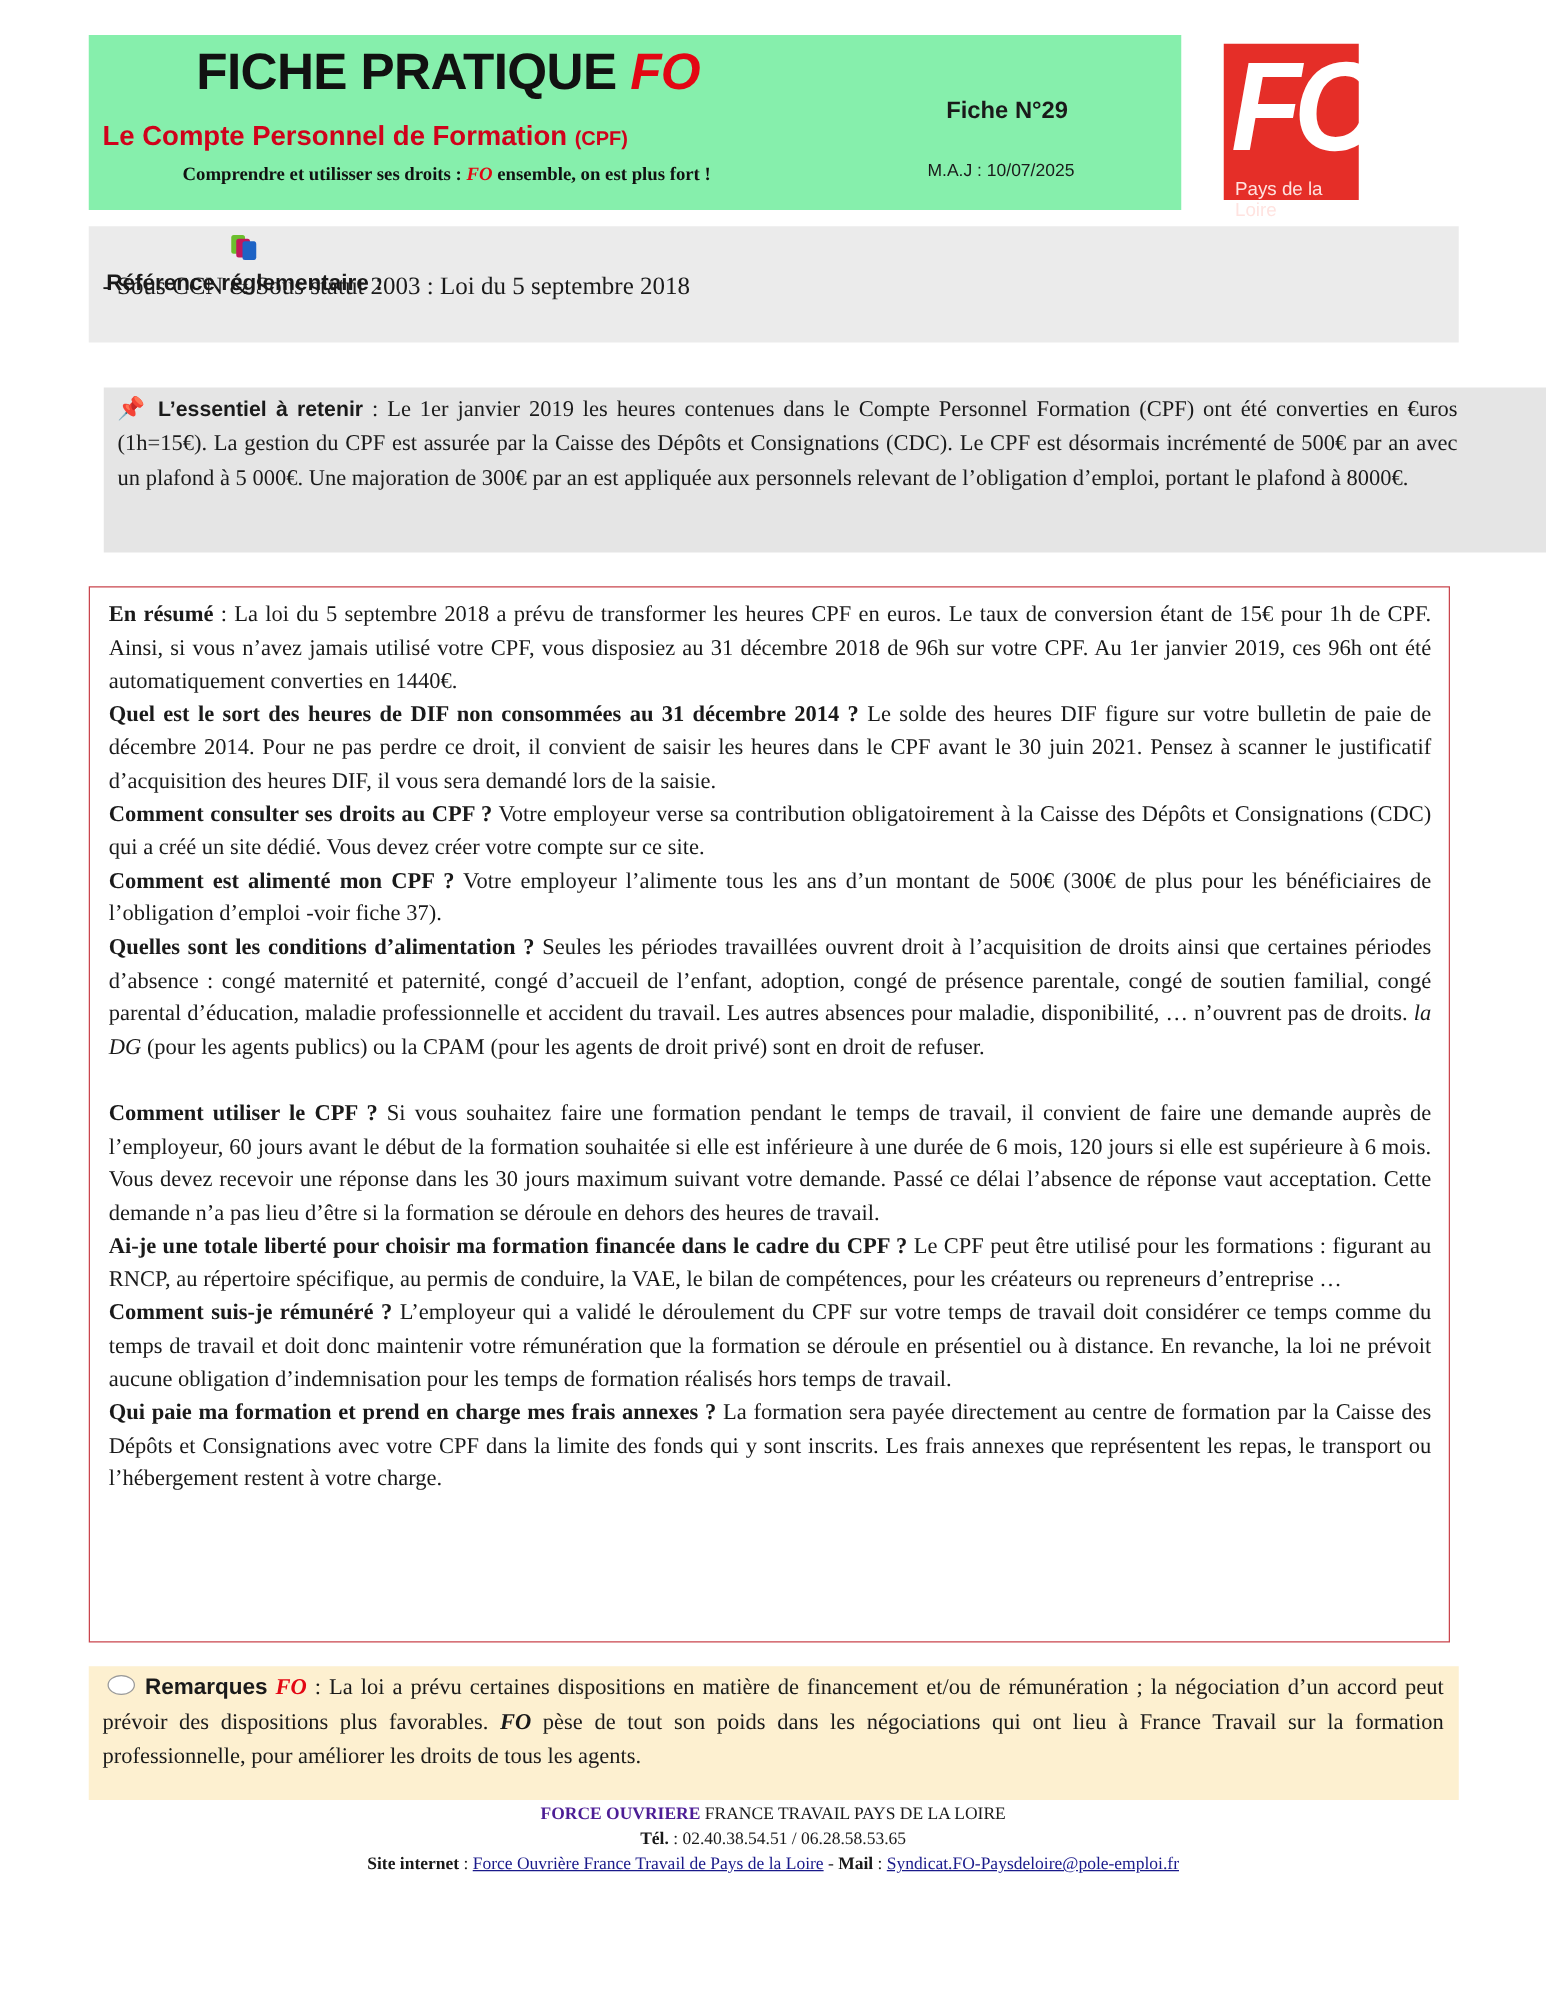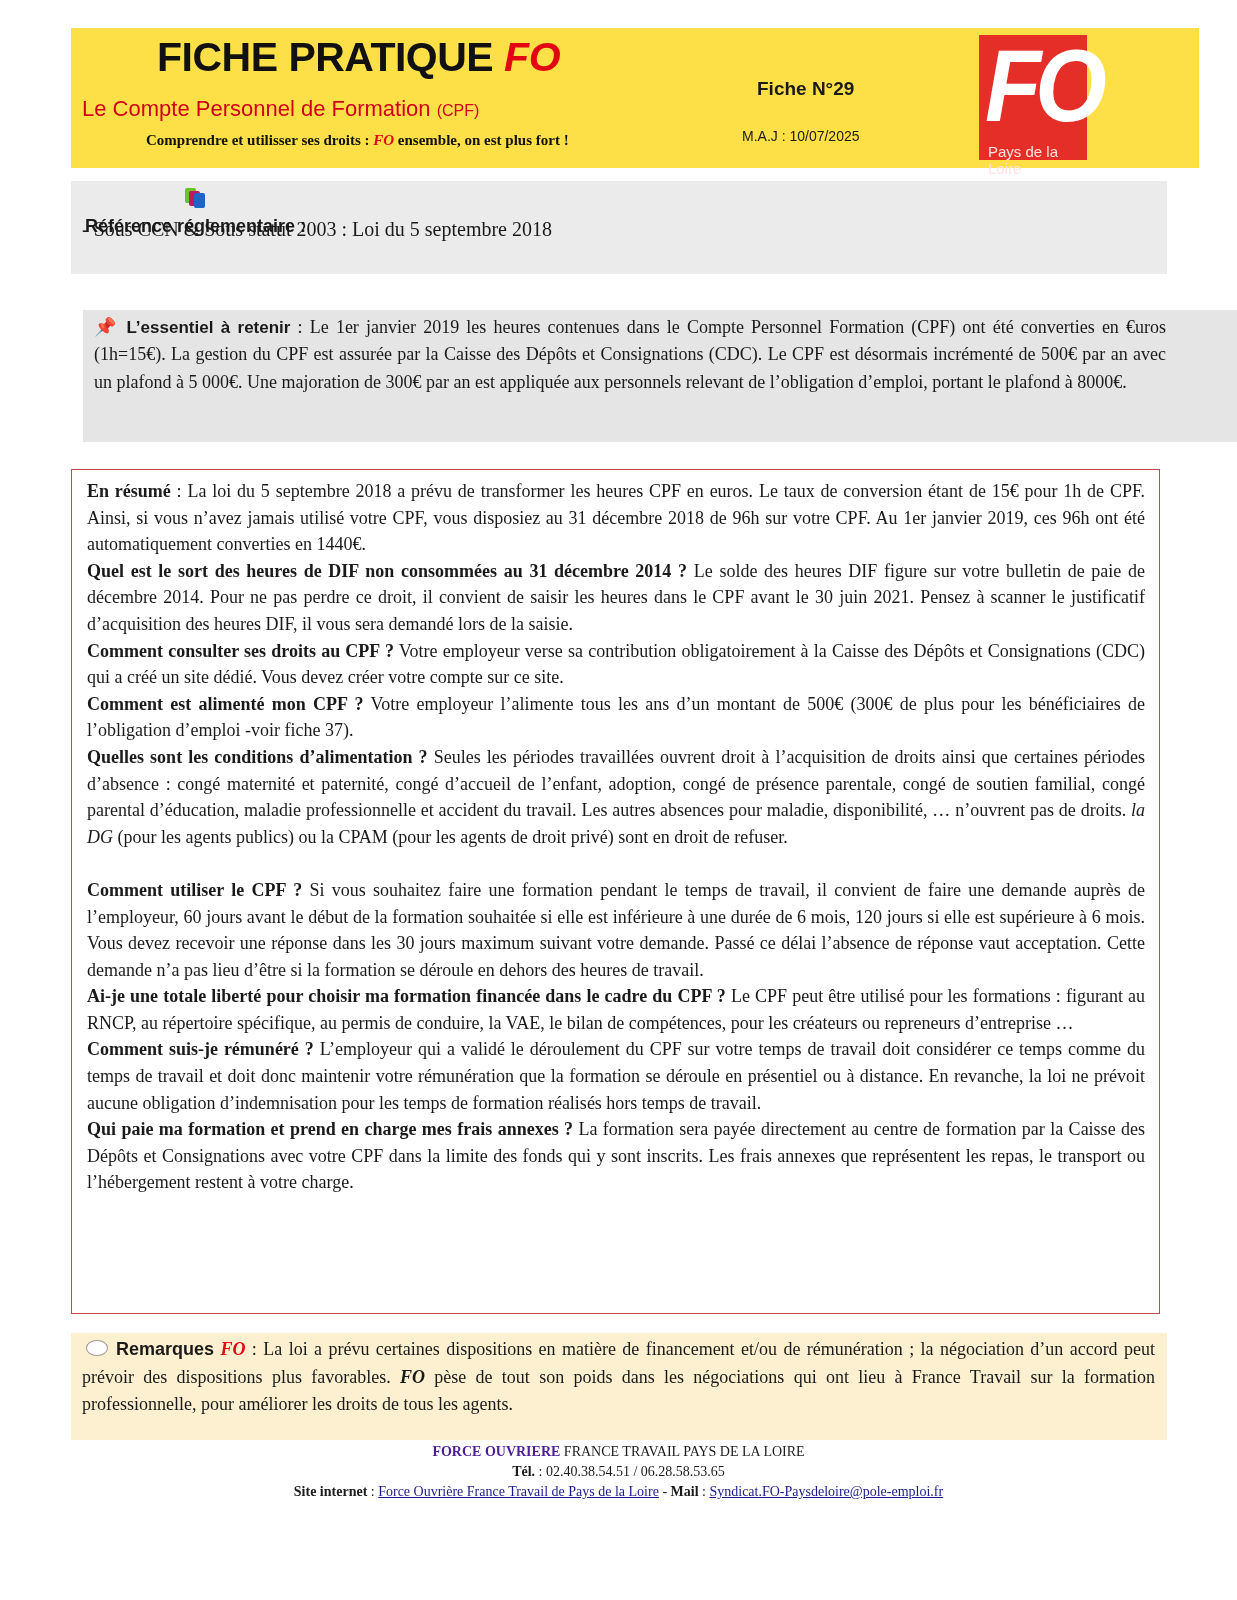--- a/index.html
+++ b/index.html
@@ -1,24 +1,24 @@
 <!DOCTYPE html>
 <html><head>
 <meta charset="utf-8">
 <style>
   html, body { margin: 0; padding: 0; background: #ffffff; }
   body { width: 1237px; height: 1600px; position: relative; overflow: hidden;
          font-family: "Liberation Serif", "DejaVu Serif", serif; color: #1a1a1a; }
 
-  .header { position: absolute; left: 71px; top: 28px; width: 1128px; height: 140px; background: #fde047; }
+  .header { position: absolute; left: 71px; top: 28px; width: 874px; height: 140px; background: #86efac; }
   .h-title { position: absolute; left: 86px; top: 6px; font-family: "Liberation Sans", sans-serif;
              font-weight: bold; font-size: 41px; letter-spacing: -0.5px; color: #111; }
   .h-title .fo { color: #e30613; font-style: italic; }
   .h-sub { position: absolute; left: 11px; top: 68px; font-family: "Liberation Sans", sans-serif;
-           font-weight: normal; font-size: 22px; color: #d0021b; }
+           font-weight: bold; font-size: 22px; color: #d0021b; }
   .h-sub small { font-size: 16px; }
   .h-tag { position: absolute; left: 75px; top: 104px; font-weight: bold; font-size: 15px; color: #111; }
   .h-tag .fo { color: #e30613; font-style: italic; }
   .h-fiche { position: absolute; left: 686px; top: 50px; font-family: "Liberation Sans", sans-serif;
              font-weight: bold; font-size: 19px; }
   .h-maj { position: absolute; left: 671px; top: 100px; font-family: "Liberation Sans", sans-serif; font-size: 14px; }
   .logo { position: absolute; left: 908px; top: 7px; width: 108px; height: 125px; background: #e52e28; }
   .logo .big { position: absolute; left: 6px; top: -6px; font-family: "Liberation Sans", sans-serif;
                font-weight: bold; font-style: italic; font-size: 92px; color: #fff; letter-spacing: -6px;
                transform: scaleY(1.1); transform-origin: top left; }

